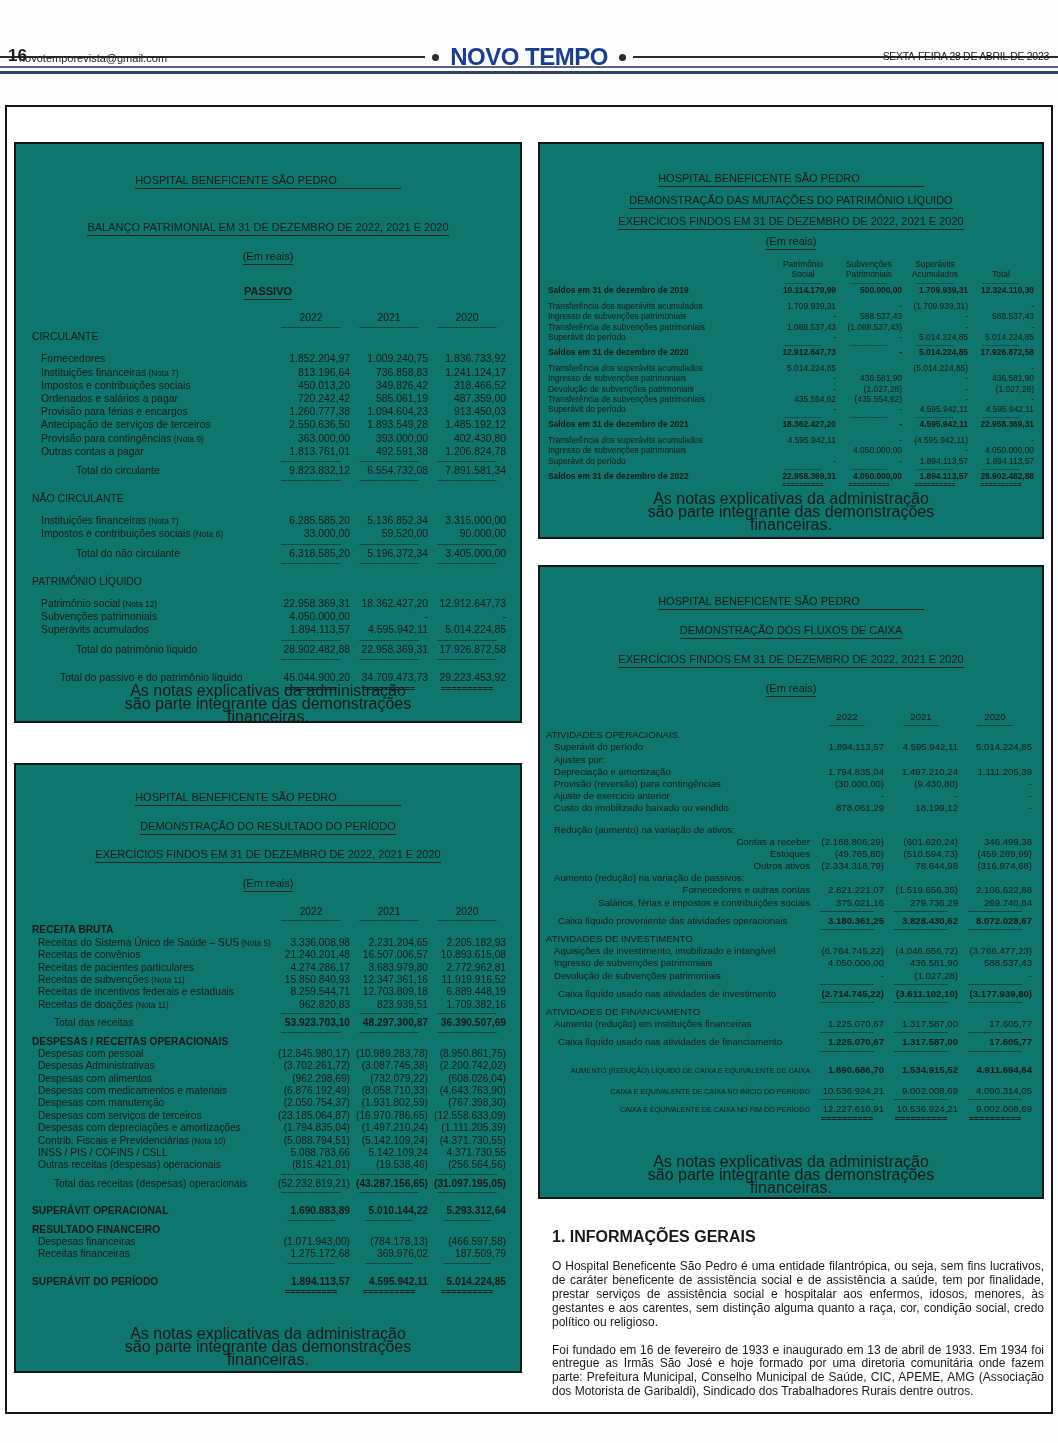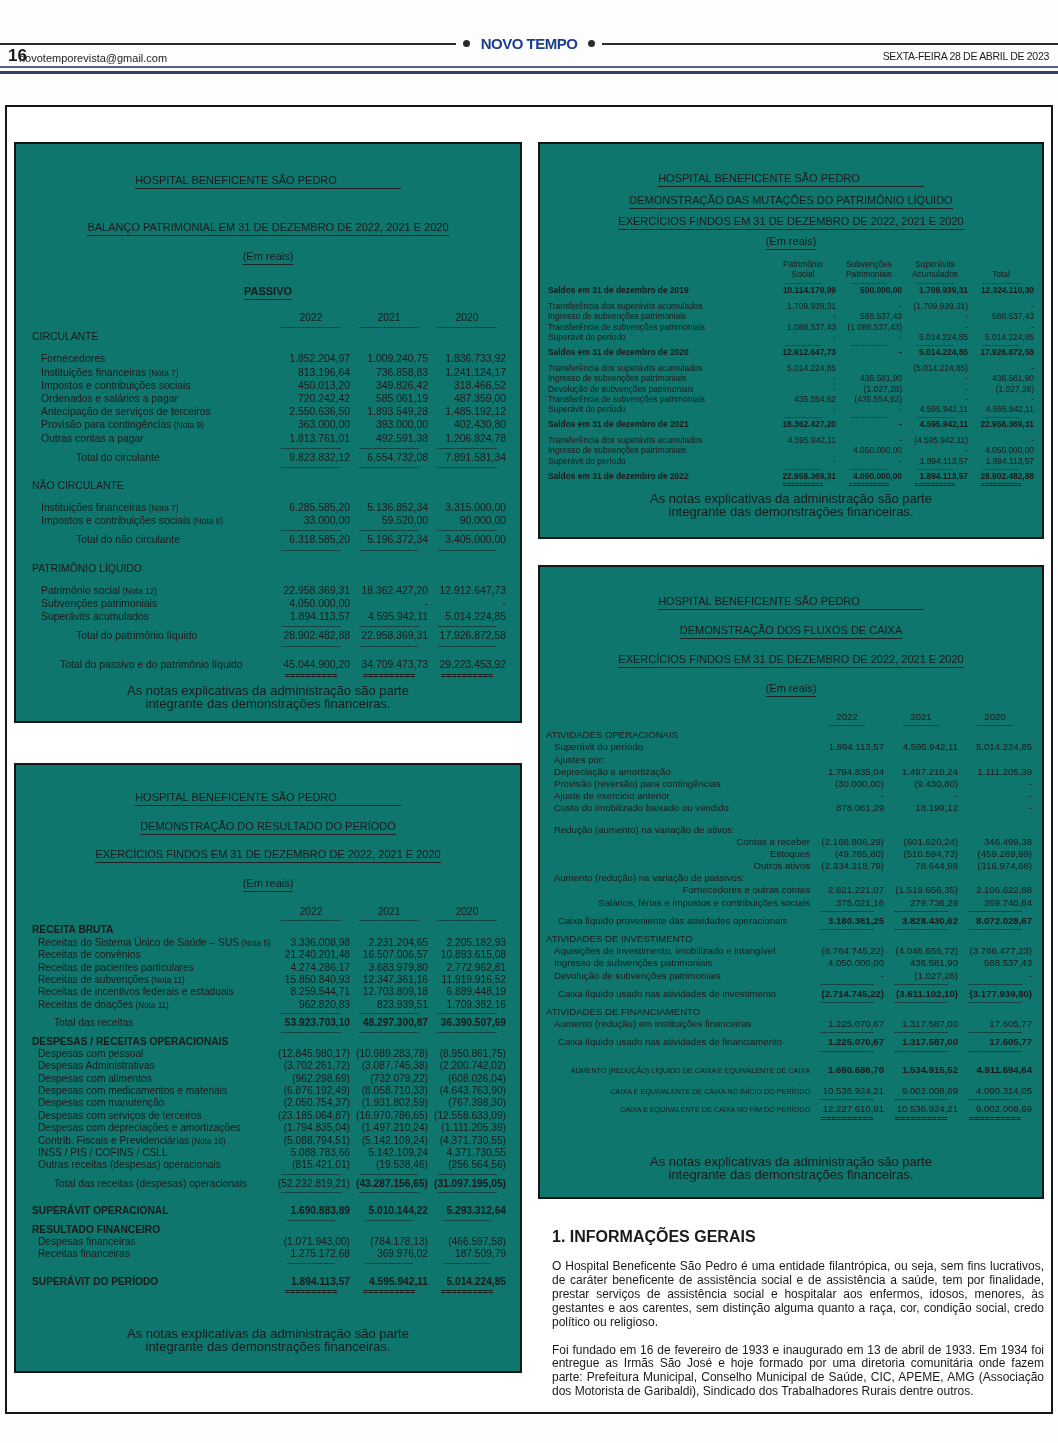--- a/index.html
+++ b/index.html
@@ -5,21 +5,21 @@
 <style>
   html,body{margin:0;padding:0;}
   body{
     width:1058px;height:1443px;position:relative;background:#fdfdfd;
     font-family:"Liberation Sans", sans-serif;color:#1a1a1a;overflow:hidden;
   }
   
   #masthead-row{position:absolute;left:0;right:0;top:27px;display:flex;align-items:center;}
   .mast-line{flex:1;height:2px;background:#2b2b2b;}
   .dot{width:7px;height:7px;border-radius:50%;background:#2b2b2b;margin:0 7px;flex:0 0 auto;}
-  #masthead-title{font-size:15px;font-weight:bold;color:#1b3e8e;letter-spacing:-0.5px;margin:8px 4px;white-space:nowrap;}
+  #masthead-title{font-size:24px;font-weight:bold;color:#1b3e8e;letter-spacing:-0.5px;margin:16px 4px;white-space:nowrap;}
   #page-number{position:absolute;left:8px;top:46px;font-size:17px;font-weight:bold;}
   #masthead-email{position:absolute;left:0;right:0;top:52px;text-align:left;font-size:11px;color:#222;margin-left:19px;}
   #issue-date{position:absolute;right:9px;top:50px;font-size:10.5px;letter-spacing:-0.3px;}
   #header-rule{position:absolute;left:0;right:0;top:66px;height:3px;background:#fff;
     border-top:2px solid #54648a;border-bottom:3px solid #2f4166;}
   
   #outer-border{position:absolute;left:5px;top:105px;width:1044px;height:1305px;border:2px solid #161616;background:#fff;}
   .fin-box{position:absolute;border:2px solid #161616;background:#0f766e;}
   #box-balanco {left:14px;top:142px;width:504px;height:577px;}
   #box-resultado{left:14px;top:763px;width:504px;height:606px;}
@@ -61,21 +61,21 @@
   #box-balanco .it  .flabel{padding-left:9px;}
   #box-balanco .tot .flabel{padding-left:44px;}
   #box-balanco .gt  .flabel{padding-left:28px;}
   #box-resultado .it  .flabel{padding-left:6px;}
   #box-resultado .tot .flabel{padding-left:22px;}
   #box-fluxos .it  .flabel{padding-left:8px;}
   #box-fluxos .it2 .flabel{padding-left:15px;text-align:right;}
   #box-fluxos .tot2 .flabel{padding-left:12px;}
   #box-fluxos .sc .flabel{font-size:7.2px;text-align:right;}
   
-  .note{position:absolute;left:0;right:0;text-align:center;font-size:13px;line-height:13px;}
+  .note{position:absolute;left:0;right:0;text-align:center;font-size:16px;line-height:13px;}
   .note span{display:inline-block;max-width:300px;}
   #box-balanco  .note{top:540px;}
   #box-resultado .note{top:562px;}
   #box-mutacoes .note{top:348px;}
   #box-fluxos   .note{top:588px;}
   
   #info{position:absolute;left:552px;top:1228px;width:492px;font-size:12px;}
   #info h2{font-size:16px;margin:0 0 14px 0;}
   #info p{margin:0 0 14px 0;text-align:justify;line-height:13.9px;}
 </style>
@@ -138,20 +138,26 @@
         <span class="fval">349.826,42</span>
         <span class="fval">318.466,52</span>
       </div>
       <div class="frow it">
         <span class="flabel">Ordenados e salários a pagar</span>
         <span class="fval">720.242,42</span>
         <span class="fval">585.061,19</span>
         <span class="fval">487.359,00</span>
       </div>
       <div class="frow it">
+        <span class="flabel">Provisão para férias e encargos</span>
+        <span class="fval">1.260.777,38</span>
+        <span class="fval">1.094.604,23</span>
+        <span class="fval">913.450,03</span>
+      </div>
+      <div class="frow it">
         <span class="flabel">Antecipação de serviços de terceiros</span>
         <span class="fval">2.550.636,50</span>
         <span class="fval">1.893.549,28</span>
         <span class="fval">1.485.192,12</span>
       </div>
       <div class="frow it">
         <span class="flabel">Provisão para contingências<span class="fnote"> (Nota 9)</span></span>
         <span class="fval">363.000,00</span>
         <span class="fval">393.000,00</span>
         <span class="fval">402.430,80</span>

